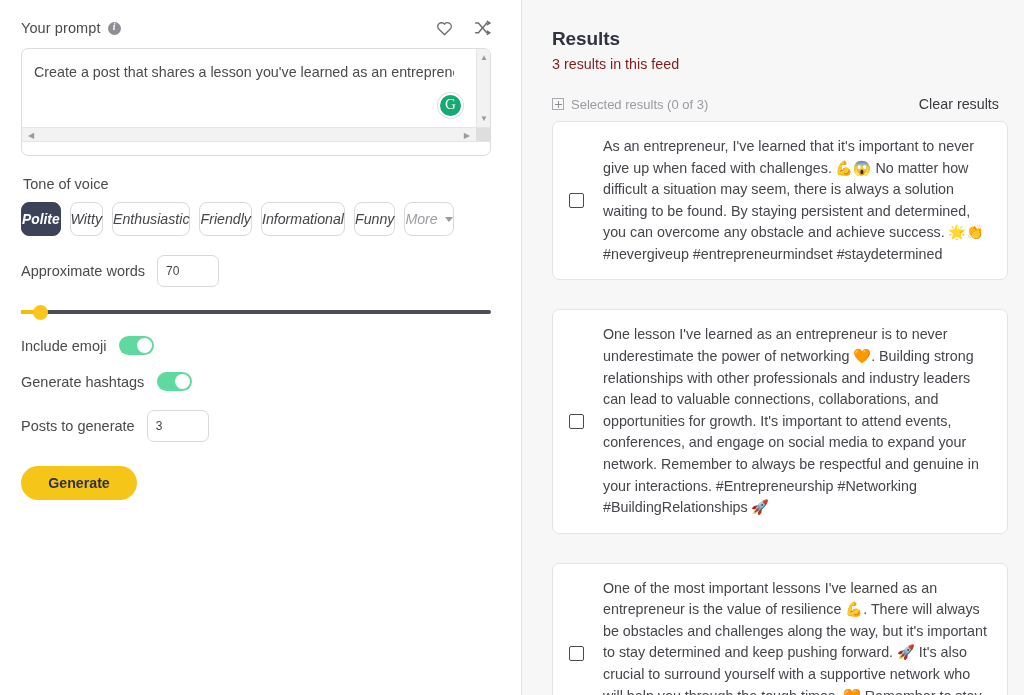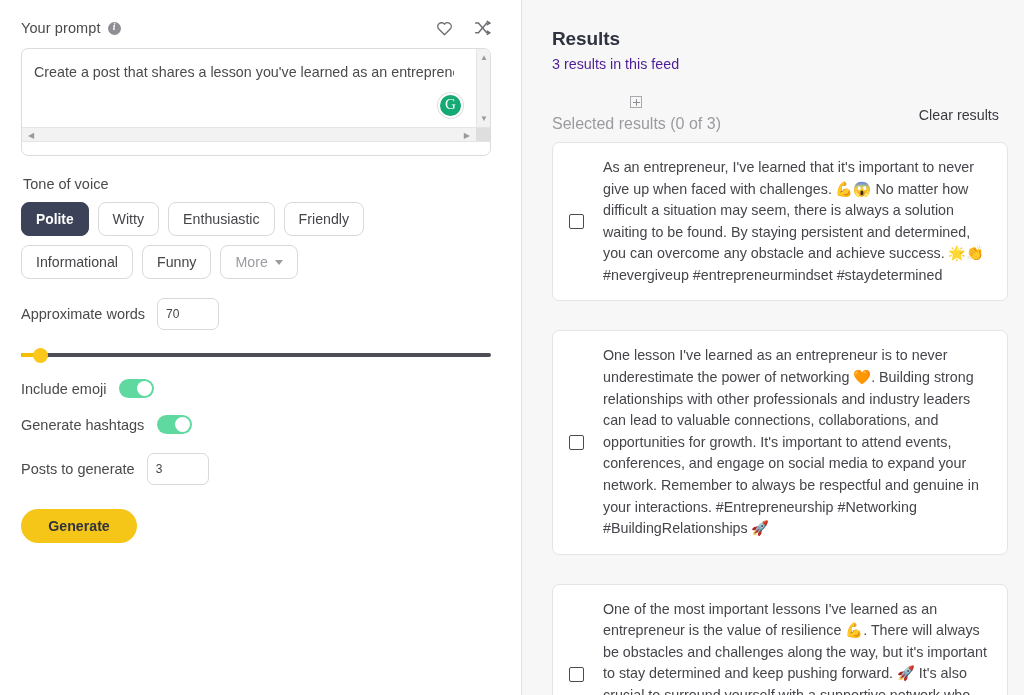--- a/index.html
+++ b/index.html
@@ -166,32 +166,33 @@
   }
   .tone-row {
     display: flex;
     flex-wrap: wrap;
     gap: 9px;
     margin-bottom: 0px;
     max-width: 452px;
   }
   .tone-btn {
     height: 34px;
-    padding: 0 14px;
+    padding: 0 0;
     border-radius: 8px;
     border: 1px solid #d9d9dc;
     background: #ffffff;
     color: #45454a;
     font-size: 14.2px;
     font-family: "Liberation Sans", sans-serif;
     cursor: pointer;
     display: inline-flex;
     align-items: center;
     justify-content: center;
     white-space: nowrap;
+    font-style: italic;
   }
   .tone-btn.selected {
     background: #3c4257;
     border-color: #3c4257;
     color: #ffffff;
     font-weight: bold;
     font-size: 13.8px;
   }
   .tone-btn.more {
     color: #9b9ba1;
@@ -310,37 +311,36 @@
     position: relative;
   }
   .results-title {
     font-size: 19px;
     font-weight: bold;
     color: #2f3340;
     letter-spacing: -0.1px;
   }
   .results-sub {
     font-size: 14.3px;
-    color: #4c1d95;
+    color: #7f1d1d;
     margin-top: 6px;
   }
   .results-toolbar {
     display: flex;
     align-items: center;
     margin-top: 24px;
     margin-bottom: 9px;
   }
   .selected-results {
     display: flex;
     align-items: center;
     gap: 7px;
     color: #9a9aa0;
-    font-size: 16px;
-    cursor: pointer;
-    flex-direction: column;
+    font-size: 13px;
+    cursor: pointer;
   }
   .plus-box {
     width: 12px; height: 12px;
     border: 1px solid #a9a9ae;
     display: inline-flex;
     align-items: center;
     justify-content: center;
     color: #8d8d93;
     font-size: 11px;
     line-height: 1;

